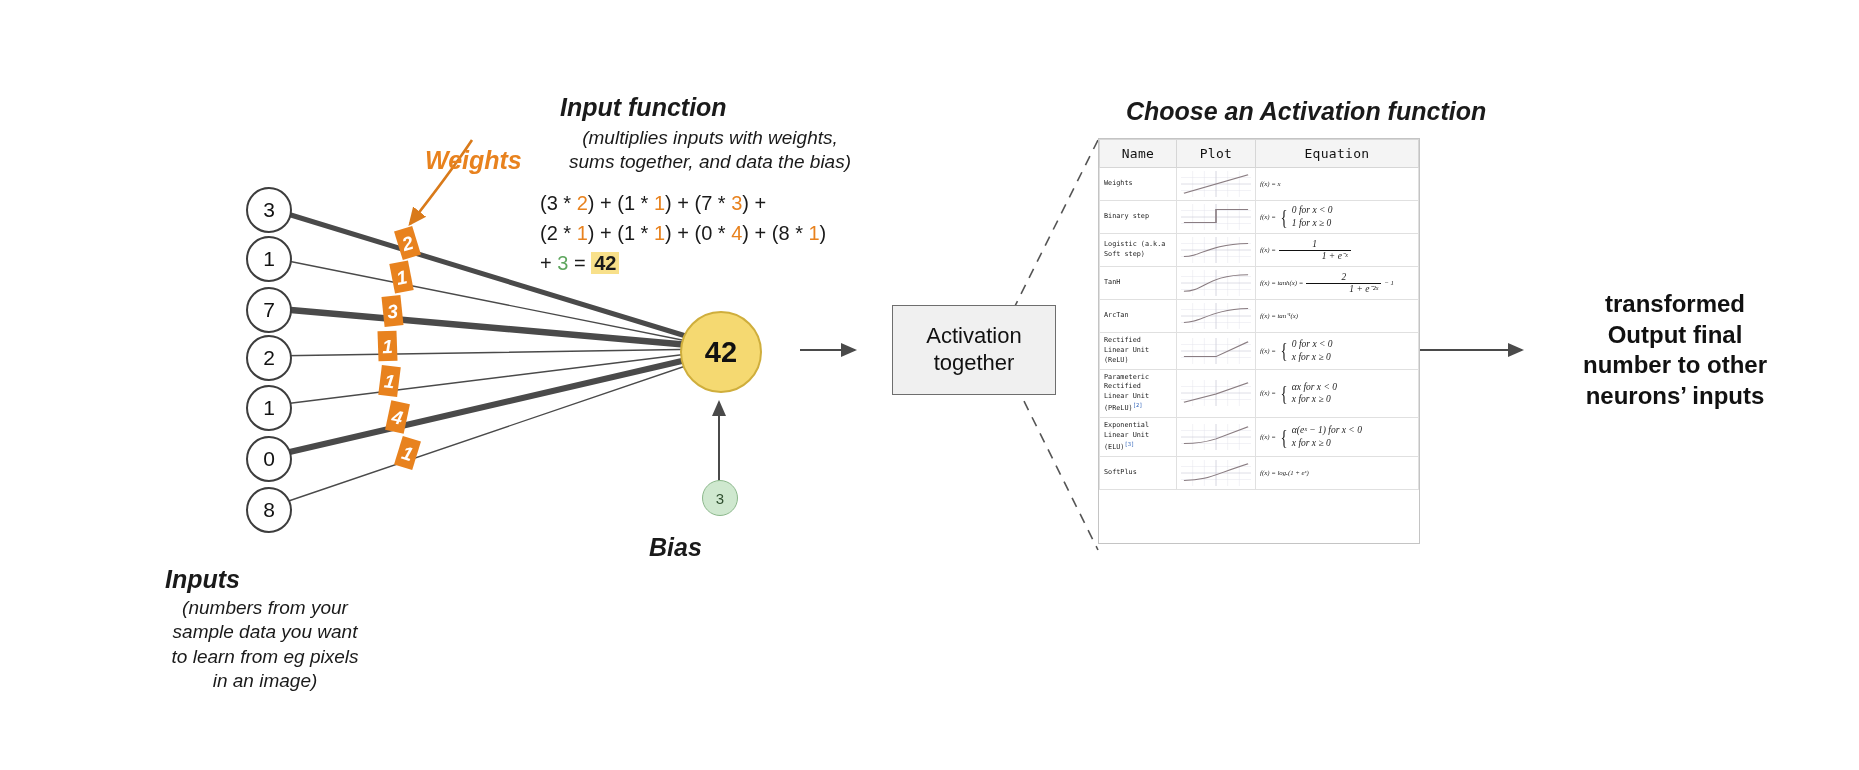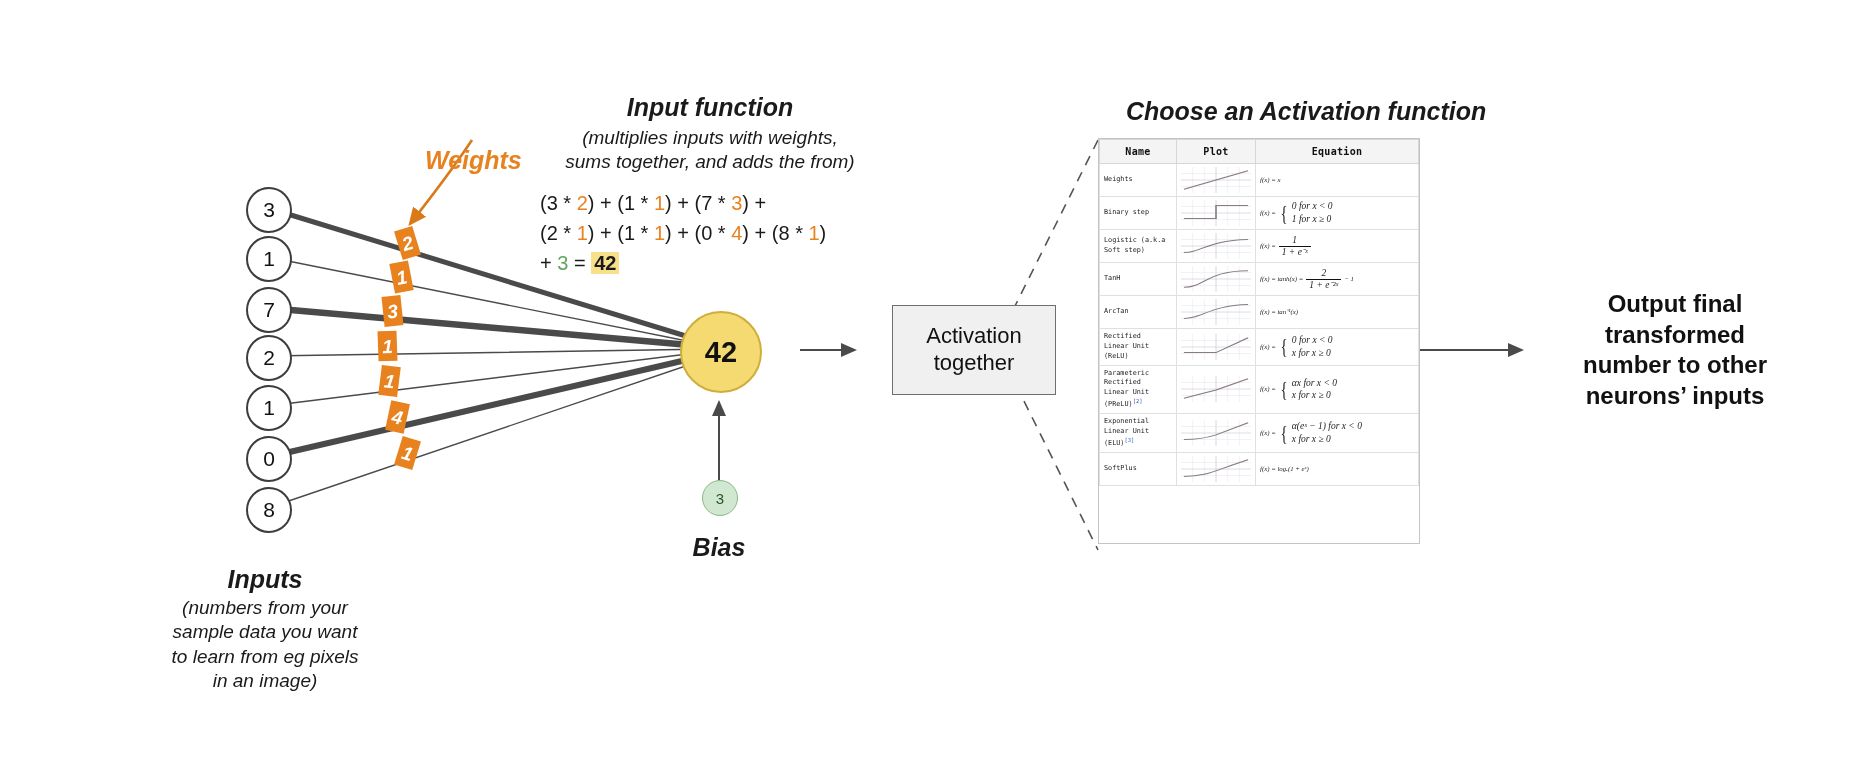--- a/index.html
+++ b/index.html
@@ -57,21 +57,20 @@
     font-weight: bold;
     font-style: italic;
     font-size: 25px;
   }
   .heading-bold-italic {
     position: absolute;
     font-weight: bold;
     font-style: italic;
     font-size: 25px;
     color: #1a1a1a;
-    text-align: center;
   }
   .sub-italic {
     position: absolute;
     font-style: italic;
     font-size: 19px;
     color: #1a1a1a;
     text-align: center;
     line-height: 1.28;
   }
   .formula {
@@ -143,22 +142,22 @@
   }
   table.act {
     border-collapse: collapse;
     width: 100%;
     font-family: "DejaVu Sans Mono", monospace;
     table-layout: fixed;
   }
   table.act th {
     background: #f4f4f4;
     border: 1px solid #d6d6d6;
-    font-size: 10px;
-    font-weight: bold;
+    font-size: 13px;
+    font-weight: normal;
     color: #111;
     padding: 6px 2px;
     text-align: center;
     letter-spacing: .3px;
   }
   table.act td {
     border: 1px solid #e0e0e0;
     font-size: 6.8px;
     color: #222;
     padding: 3px 4px;
@@ -190,21 +189,21 @@
   }
   .cases i { font-style: italic; }
   .frac {
     display: inline-block;
     text-align: center;
     vertical-align: middle;
     font-size: 9.5px;
     line-height: 1.1;
   }
   .frac .num { display: block; border-bottom: 1px solid #111; padding: 0 3px; }
-  .frac .den { display: block; padding: 0 3px; }
+  .frac .den { display: block; padding: 0 3px; margin-left: 40px; }
   sup.ref { font-size: 5.5px; color: #3366bb; vertical-align: super; }
   .plotcell { width: 100%; height: 26px; display: block; }
 </style>
 </head>
 <body>
 
 <div id="canvas">
 
   <svg id="wires" viewBox="0 0 1859 770" xmlns="http://www.w3.org/2000/svg">
     <defs>
@@ -252,21 +251,21 @@
   <div class="weight-chip" style="left:378px; top:331px; transform:rotate(-2deg);">1</div>
   <div class="weight-chip" style="left:380px; top:366px; transform:rotate(7deg);">1</div>
   <div class="weight-chip" style="left:388px; top:402px; transform:rotate(12deg);">4</div>
   <div class="weight-chip" style="left:398px; top:438px; transform:rotate(17deg);">1</div>
 
   <div class="label-weights" style="left:425px; top:110px;margin-top:36px;">Weights</div>
 
   <div class="heading-bold-italic" style="left:560px; top:93px; width:300px;">Input function</div>
   <div class="sub-italic" style="left:545px; top:126px; width:330px;">
     <div>(multiplies inputs with weights,</div>
-    <div>sums together, and adds the from)</div>
+    <div>sums together, and data the bias)</div>
   </div>
 
   <div class="formula" style="left:540px; top:188px; width:340px;" id="formula-block">
     <div id="f-line1"><span>(3 * </span><span class="w-orange">2</span><span>) + (1 * </span><span class="w-orange">1</span><span>) + (7 * </span><span class="w-orange">3</span><span>) +</span></div>
     <div id="f-line2"><span>(2 * </span><span class="w-orange">1</span><span>) + (1 * </span><span class="w-orange">1</span><span>) + (0 * </span><span class="w-orange">4</span><span>) + (8 * </span><span class="w-orange">1</span><span>)</span></div>
     <div id="f-line3"><span>+ </span><span class="w-green">3</span><span>  = </span><span class="hl-42">42</span></div>
   </div>
 
   <div id="sum-neuron" style="left:680px; top:311px;">42</div>
 
@@ -519,19 +518,19 @@
                 <path d="M2,22 C18,22 22,16 46,4" fill="none" stroke="#8a7d82" stroke-width="1.1"></path>
               </svg>
             </td>
             <td class="c-eq">f(x) = logₑ(1 + eˣ)</td>
           </tr>
         </tbody>
     </table>
   </div>
 
   <div id="output-text" style="left:1540px; top:289px; width:270px;">
+    <div>transformed</div>
     <div>Output final</div>
-    <div>transformed</div>
     <div>number to other</div>
     <div>neurons’ inputs</div>
   </div>
 
 </div>
 
 </body></html>

